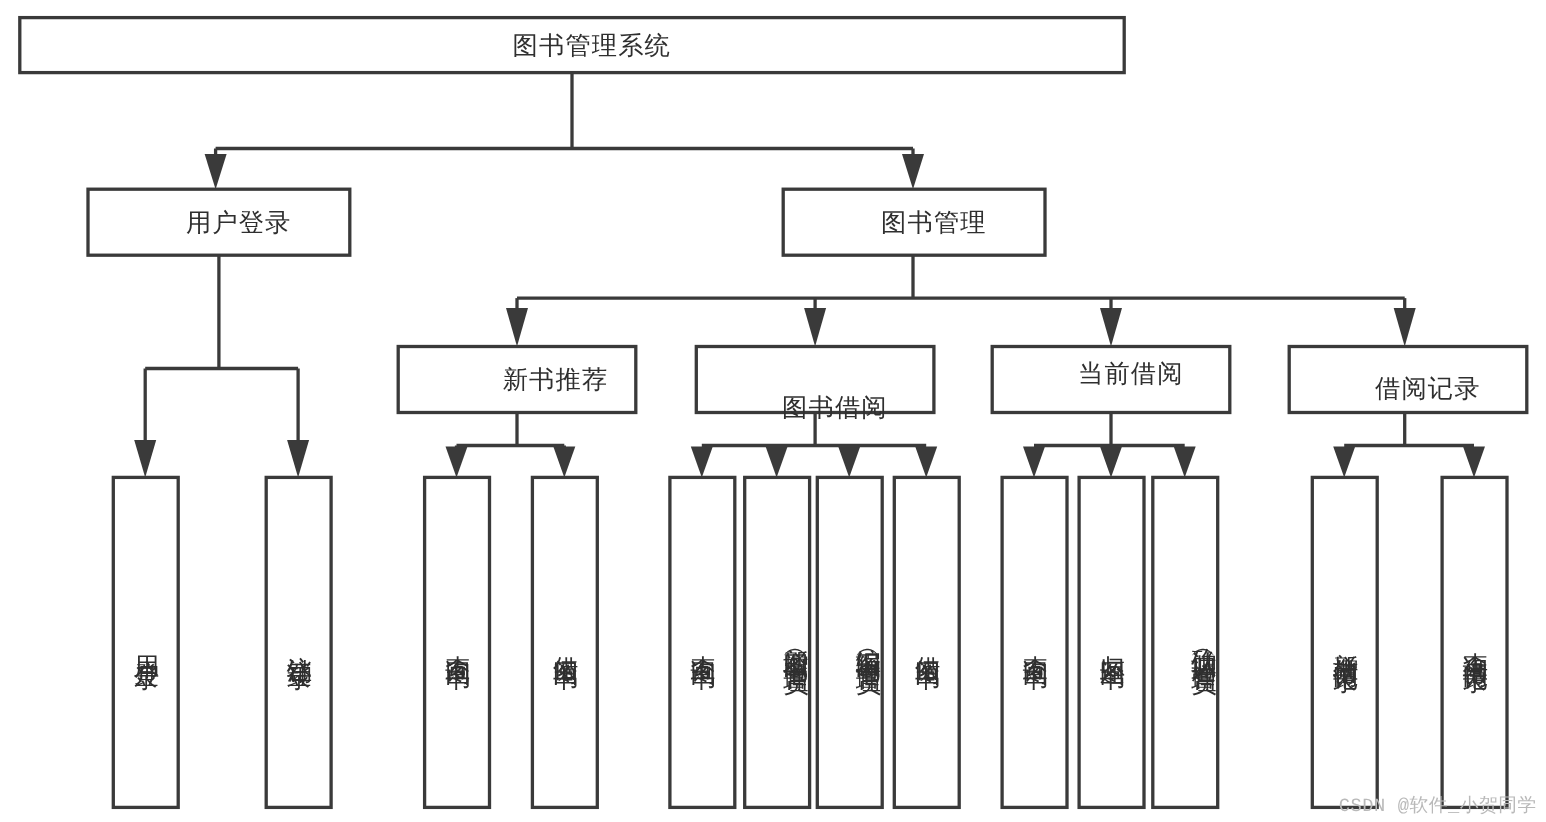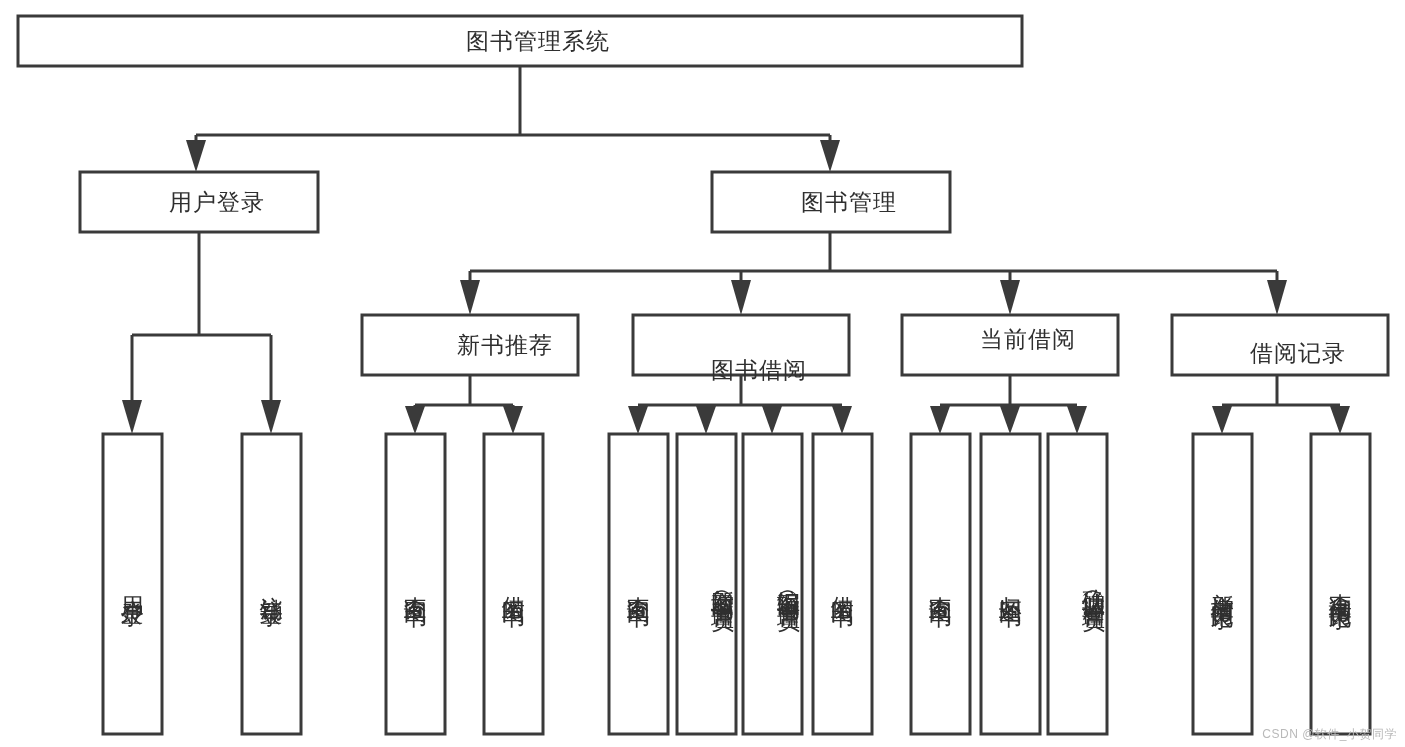--- a/index.html
+++ b/index.html
@@ -64,23 +64,23 @@
     color: #2f2f2f;
     font-family: "DejaVu Sans", "Liberation Sans", sans-serif;
     white-space: nowrap;
     pointer-events: none;
     padding-left: 18px;
   }
   #watermark {
     position: absolute;
     right: 8px;
     bottom: 4px;
-    font-size: 12px;
+    font-size: 17px;
     color: #b9b9b9;
-    font-family: Liberation Sans, sans-serif;
+    font-family: Liberation Mono, monospace;
     letter-spacing: 0.5px;
     white-space: nowrap;
     margin-top: 48px;
   }
 </style>
 </head>
 <body>
 
 <div id="diagram-root">
 

